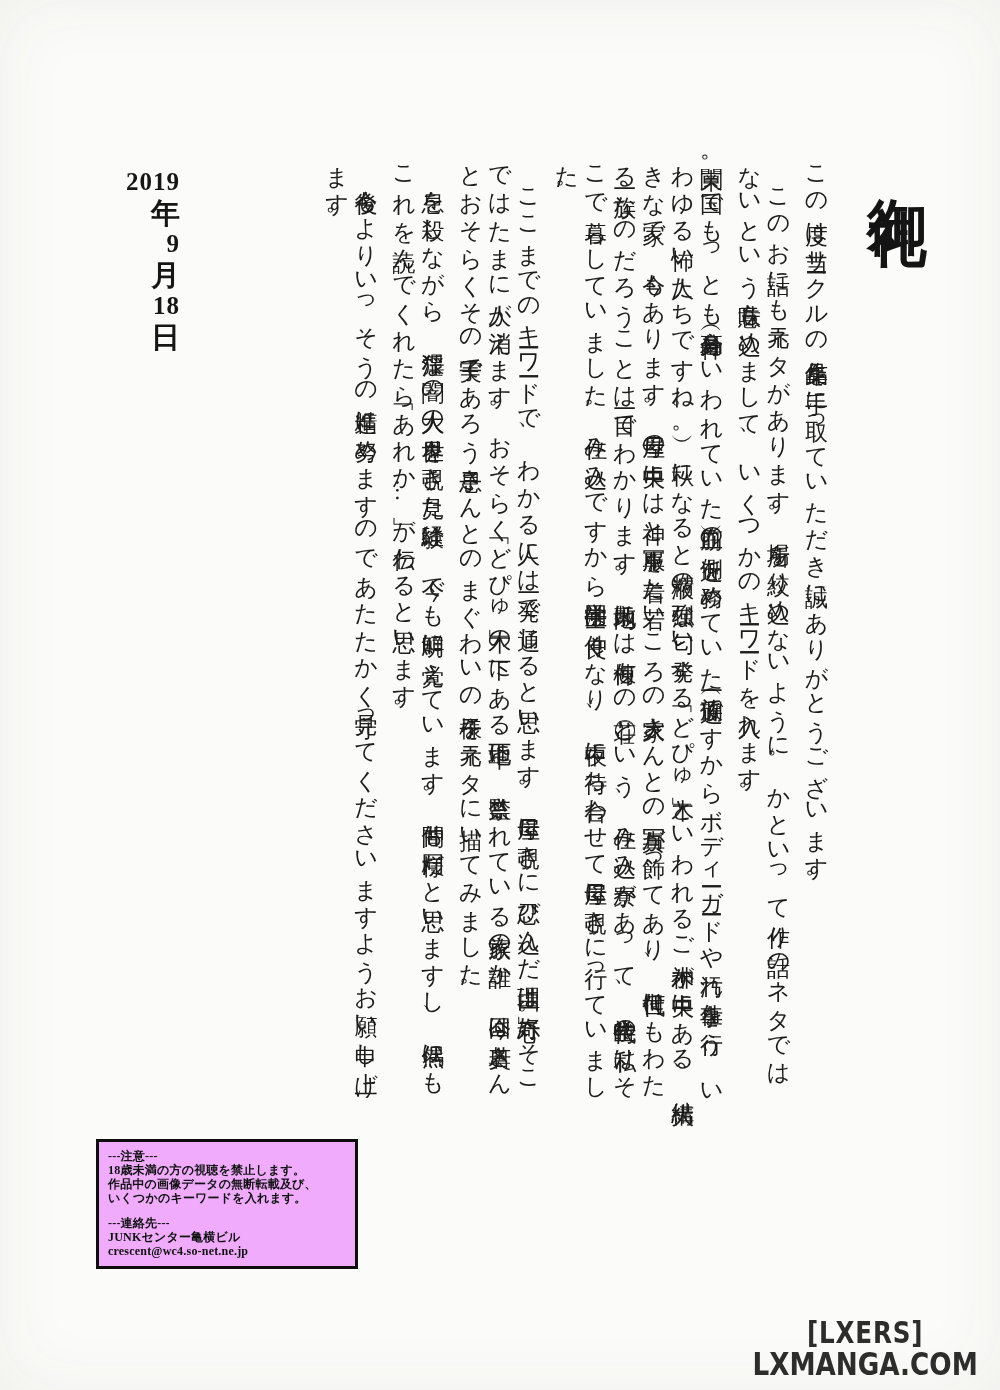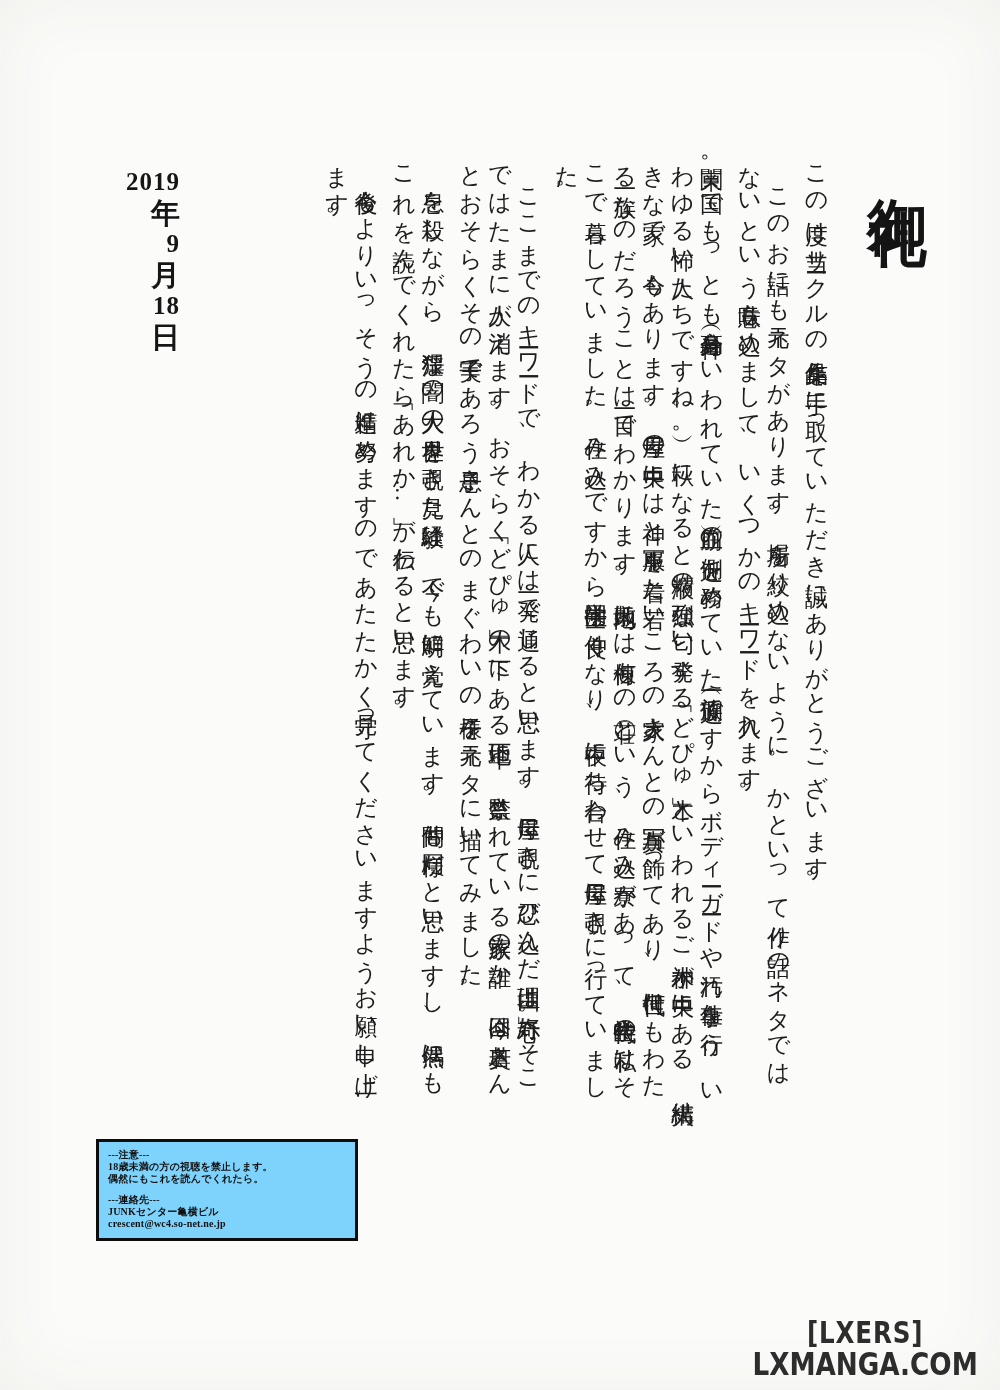--- a/index.html
+++ b/index.html
@@ -56,24 +56,24 @@
   .date .num { font-size: 25px; line-height: 1.15; letter-spacing: 1px; }
   .date .kanji { font-size: 29px; line-height: 1.15; }
 
   
   .notice-box {
     position: absolute;
     left: 96px;
     top: 1139px;
     width: 262px;
     border: 3px solid #0d0d0d;
-    background: #7dd3fc;
+    background: #f0abfc;
     padding: 7px 9px 8px 9px;
     font-weight: 700;
-    font-size: 10px;
+    font-size: 12px;
     line-height: 1.18;
     color: #111;
     letter-spacing: 0.2px;
   }
   .notice-box .spacer { height: 10px; }
 
   
   .watermark {
     position: absolute;
     right: 22px;
@@ -108,21 +108,22 @@
     <div class="kanji">年</div>
     <div class="num">9</div>
     <div class="kanji">月</div>
     <div class="num">18</div>
     <div class="kanji">日</div>
   </div>
 
   <div class="notice-box">
     <div>---注意---</div>
     <div>18歳未満の方の視聴を禁止します。</div>
-    <div>偶然にもこれを読んでくれたら。</div>
+    <div>作品中の画像データの無断転載及び、</div>
+    <div>いくつかのキーワードを入れます。</div>
     <div class="spacer"></div>
     <div>---連絡先---</div>
     <div>JUNKセンター亀横ビル</div>
     <div>crescent@wc4.so-net.ne.jp</div>
   </div>
 
   <div class="watermark">
     <div class="wm1">[LXERS]</div>
     <div class="wm2">LXMANGA.COM</div>
   </div>

